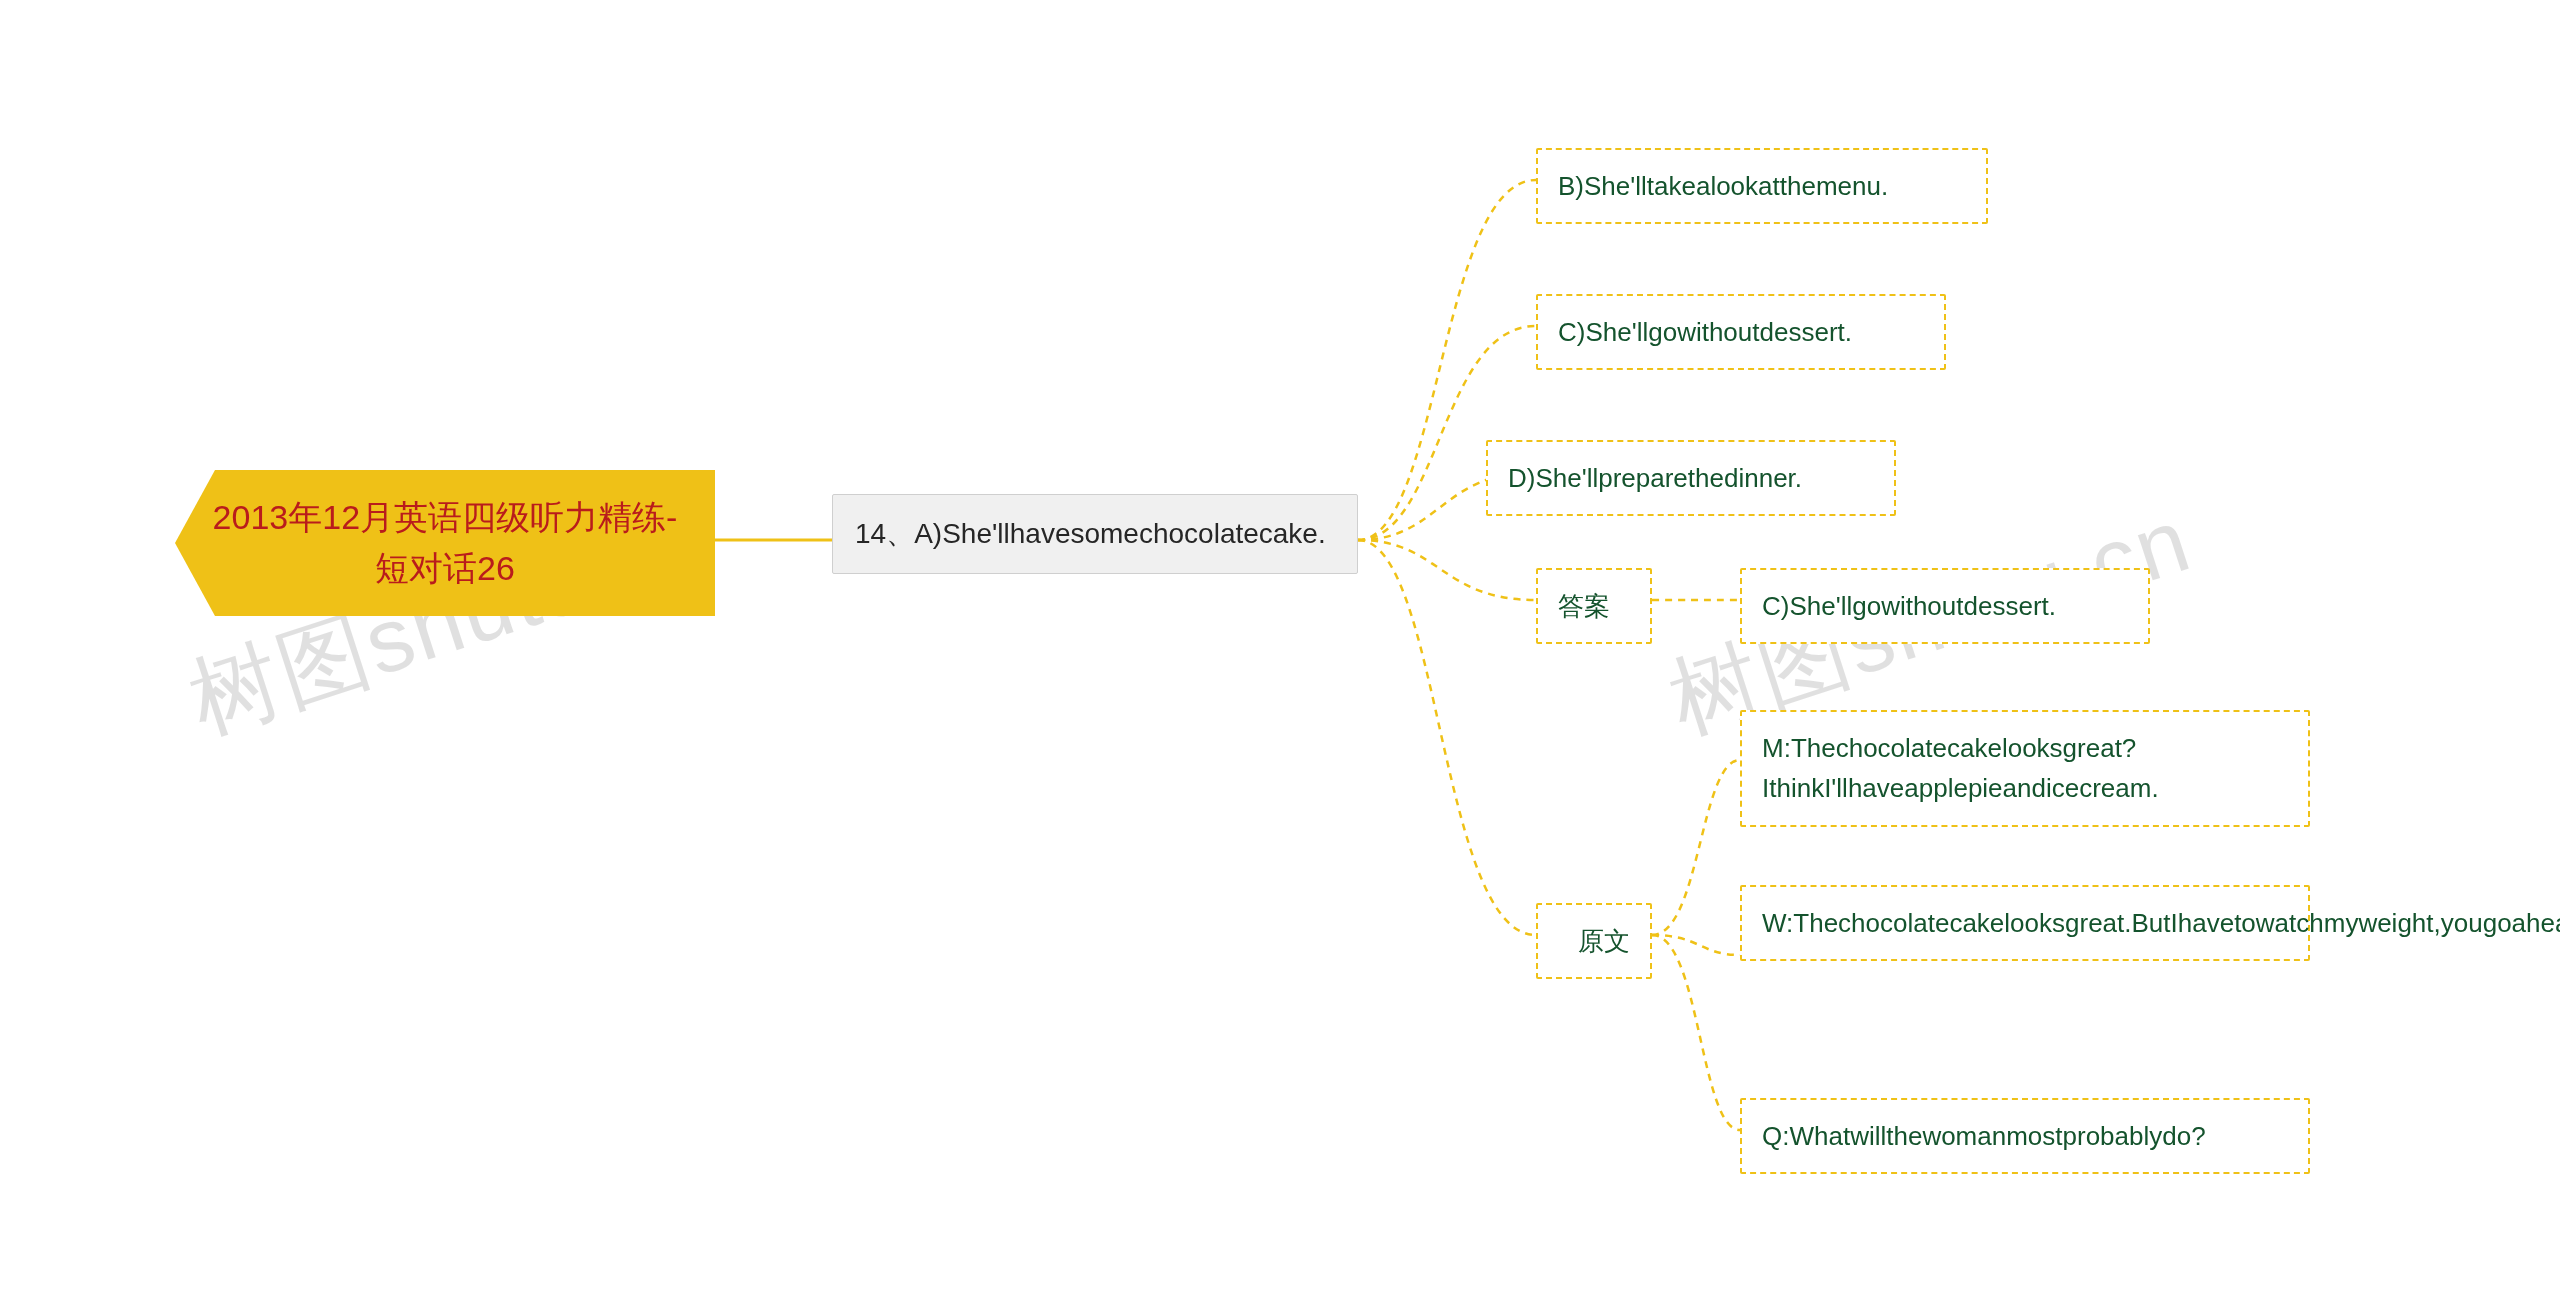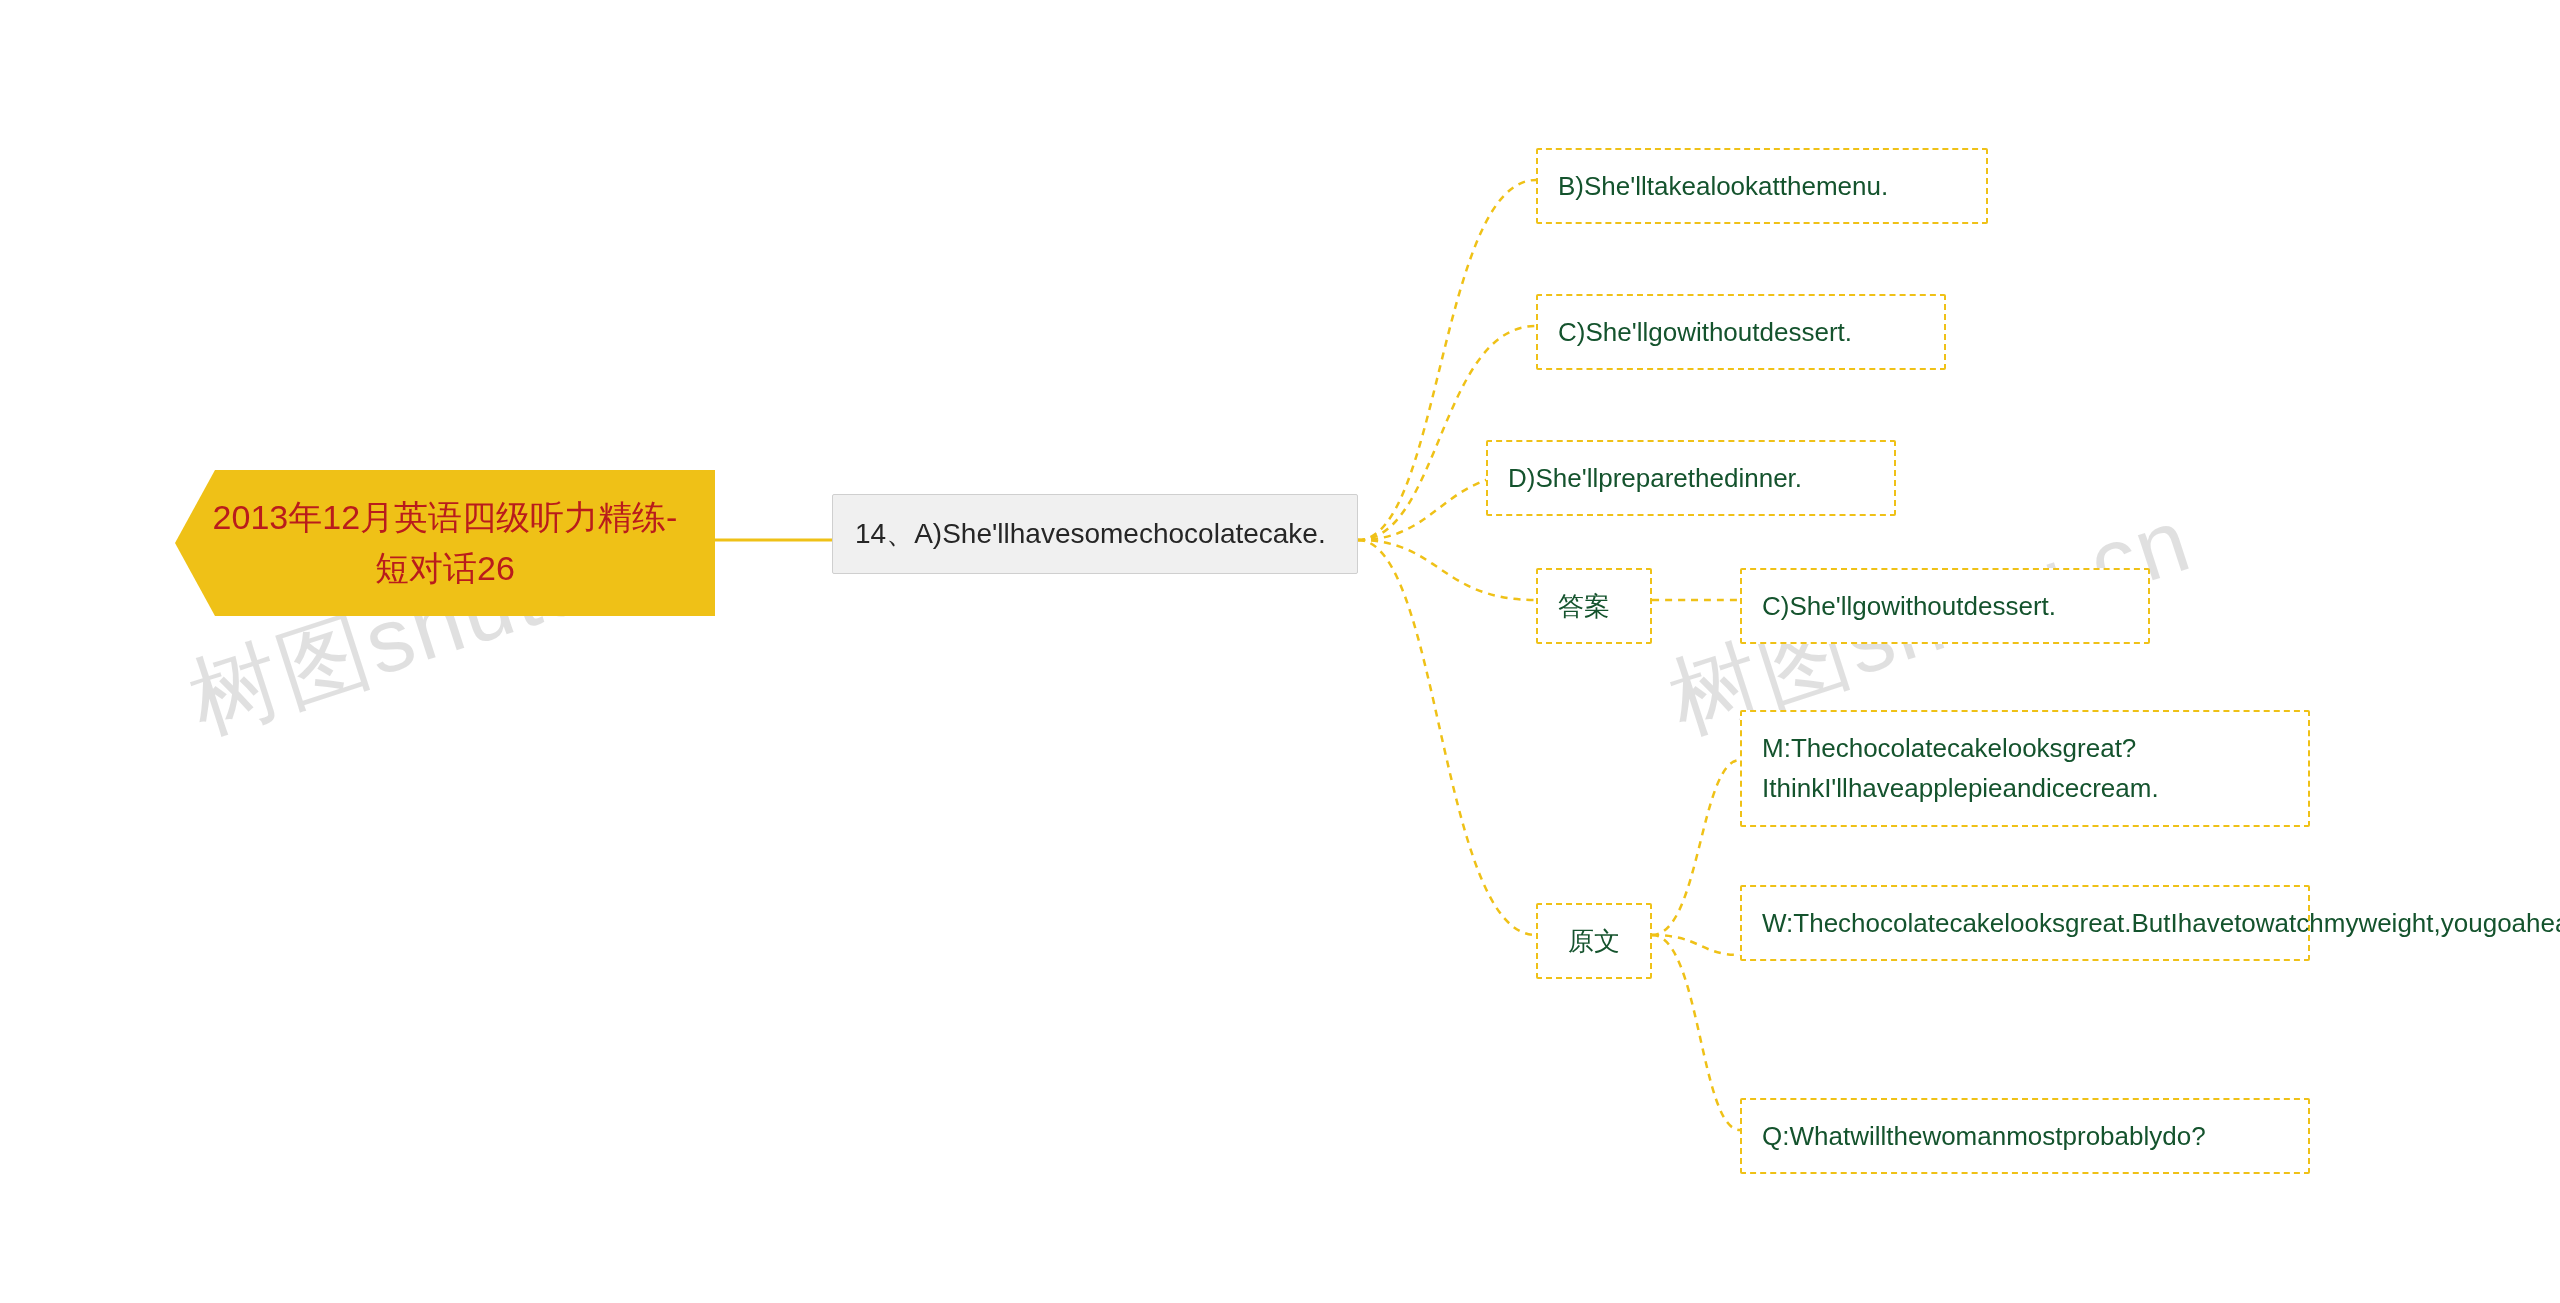--- a/index.html
+++ b/index.html
@@ -118,21 +118,21 @@
 </div>
 
 <div class="node leaf-node" style="left:1536px; top:568px; width:116px; ">
   <span>答案</span>
 </div>
 
 <div class="node leaf-node" style="left:1740px; top:568px; width:410px;">
   <span>C)She'llgowithoutdessert.</span>
 </div>
 
-<div class="node leaf-node" style="left:1536px; top:903px; width:116px; text-align:center;">
+<div class="node leaf-node" style="left:1536px; top:903px; width:116px; text-align:right;">
   <span>原文</span>
 </div>
 
 <div class="node leaf-node" style="left:1740px; top:710px; width:570px;">
   <span>M:Thechocolatecakelooksgreat?IthinkI'llhaveapplepieandicecream.</span>
 </div>
 
 <div class="node leaf-node" style="left:1740px; top:885px; width:570px;">
   <span>W:Thechocolatecakelooksgreat.ButIhavetowatchmyweight,yougoaheadandgetyours.</span>
 </div>

